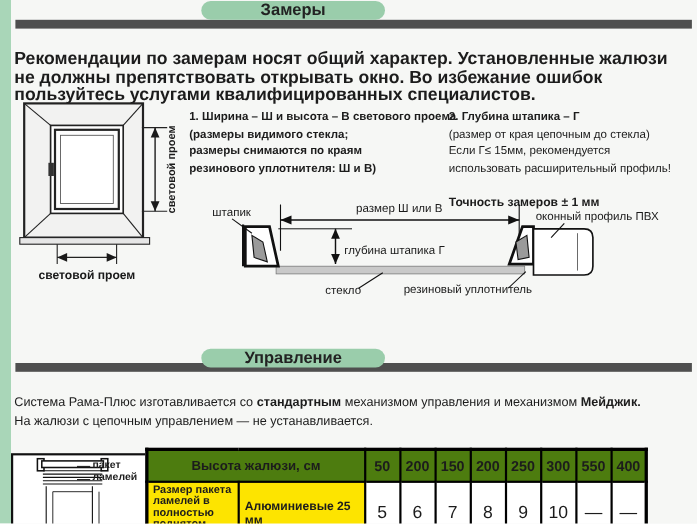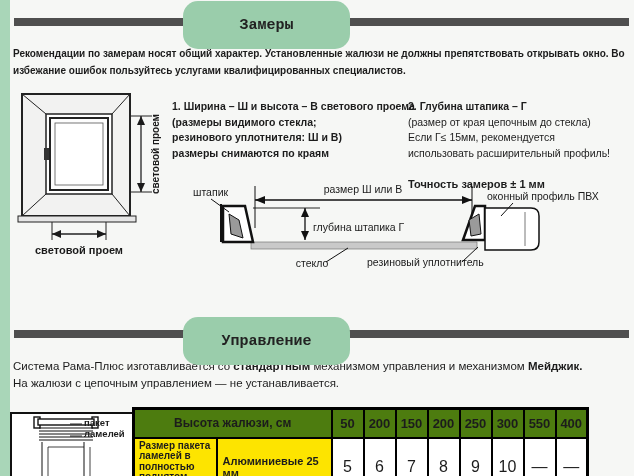--- a/index.html
+++ b/index.html
@@ -4,25 +4,25 @@
 <style>
   html,body { margin:0; padding:0; }
   .page {
     position:relative; width:634px; height:476px; overflow:hidden;
     background:#f6f7f5; color:#1c1c1c;
     font-family:"Liberation Sans", sans-serif;
   }
   .strip { position:absolute; left:0; top:0; width:10px; height:476px; background:#a9d6b8; }
   .rule  { position:absolute; left:14px; width:615px; height:8px; background:#4f4f4f; }
   .pill  {
-    position:absolute; left:183px; width:167px; height:48px; background:#9acdab;
+    position:absolute; left:183px; width:167px; height:17px; background:#9acdab;
     border-radius:15px; display:flex; align-items:center; justify-content:center;
-    font-weight:bold; font-size:15px; color:#222; z-index:2;font-family:Liberation Mono, monospace;
-  }
-  .intro { position:absolute; left:13px; top:46px; width:612px; font-size:10px; font-weight:bold; line-height:16.5px; }
+    font-weight:bold; font-size:15px; color:#222; z-index:2;
+  }
+  .intro { position:absolute; left:13px; top:46px; width:612px; font-size:16px; font-weight:bold; line-height:16.5px; }
   .note  { position:absolute; font-size:10.5px; line-height:15.5px; white-space:nowrap; }
   .note .b { font-weight:bold; }
   .note .accuracy { font-weight:bold; margin-top:16px; font-size:11px; }
   .ctrl-text { position:absolute; left:13px; top:358px; font-size:11.5px; line-height:17px; white-space:nowrap; }
   .ctrl-text .b { font-weight:bold; }
   svg text { font-family:"Liberation Sans", sans-serif; fill:#1a1a1a; }
   .pack-box {
     position:absolute; left:10px; top:412px; width:120px; height:70px;
     background:#ffffff; border:2px solid #111;
   }
@@ -77,22 +77,22 @@
     <line x1="98" y1="134" x2="98" y2="152" stroke="#222" stroke-width="1"></line>
     <line x1="44" y1="146" x2="98" y2="146" stroke="#222" stroke-width="1.3"></line>
     <polygon points="44,146 53,142 53,150" fill="#1a1a1a"></polygon>
     <polygon points="98,146 89,142 89,150" fill="#1a1a1a"></polygon>
     <text x="71" y="166" text-anchor="middle" font-size="11" font-weight="bold">световой проем</text>
   </svg>
 
   <div class="note" style="left:172px; top:99px;">
     <div class="b">1. Ширина – Ш и высота – В светового проема</div>
     <div class="b">(размеры видимого стекла;</div>
+    <div class="b">размеры снимаются по краям</div>
     <div class="b">резинового уплотнителя: Ш и В)</div>
-    <div class="b">размеры снимаются по краям</div>
   </div>
 
   <div class="note" style="left:408px; top:99px;">
     <div class="b">2. Глубина штапика – Г</div>
     <div>(размер от края цепочным до стекла)</div>
     <div>Если Г≤ 15мм,  рекомендуется</div>
     <div>использовать расширительный профиль!</div>
     <div class="accuracy">Точность замеров ± 1 мм</div>
   </div>
 

